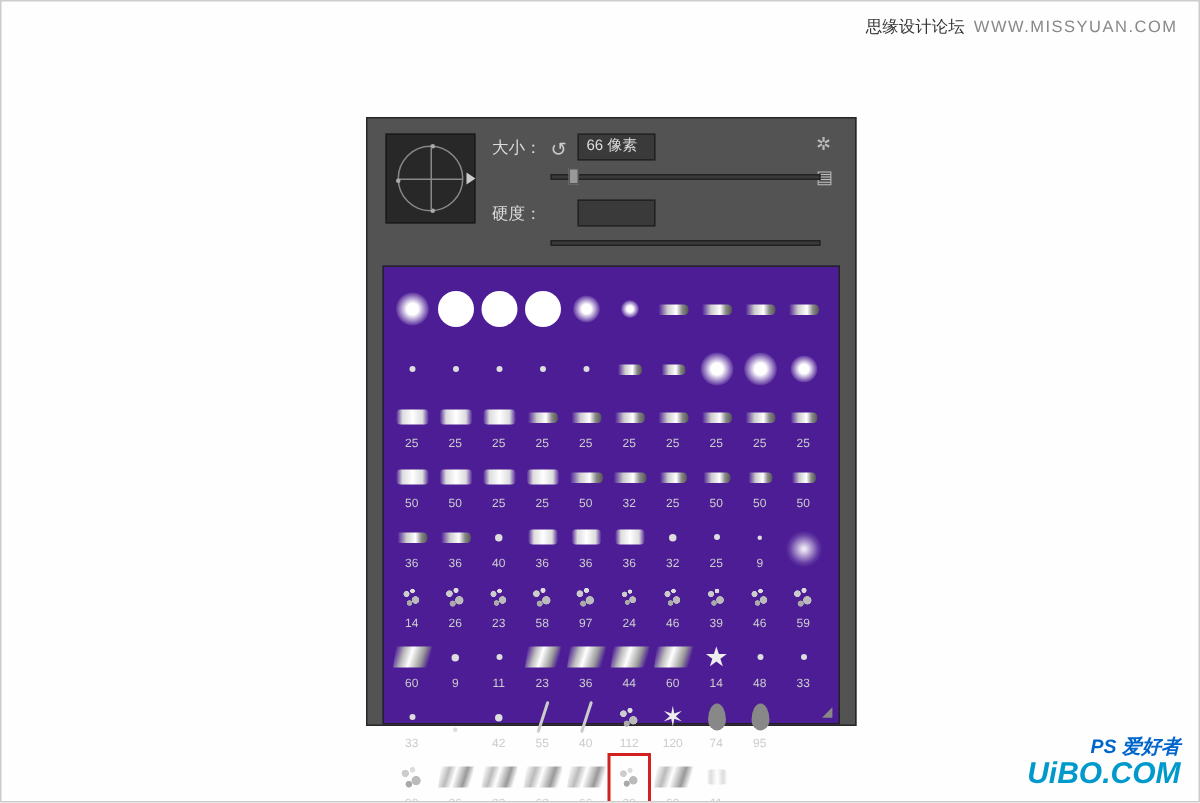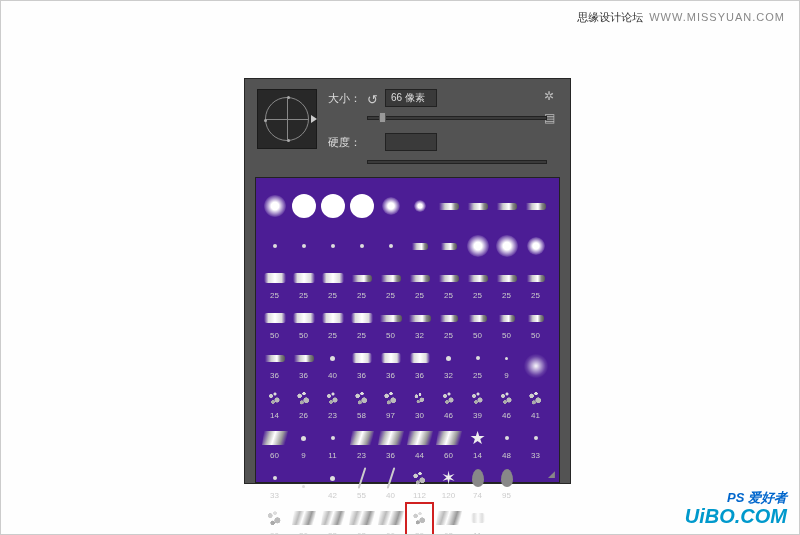--- a/index.html
+++ b/index.html
@@ -424,21 +424,21 @@
         <div class="brush-cell">
           <div class="thumb">
             <div class="scatter" style="width: 22px; height: 22px;"></div>
           </div>
           <div class="sz">97</div>
         </div>
         <div class="brush-cell">
           <div class="thumb">
             <div class="scatter" style="width: 18px; height: 18px;"></div>
           </div>
-          <div class="sz">30</div>
+          <div class="sz">24</div>
         </div>
         <div class="brush-cell">
           <div class="thumb">
             <div class="scatter" style="width: 20px; height: 20px;"></div>
           </div>
           <div class="sz">46</div>
         </div>
         <div class="brush-cell">
           <div class="thumb">
             <div class="scatter" style="width: 20px; height: 20px;"></div>
@@ -448,21 +448,21 @@
         <div class="brush-cell">
           <div class="thumb">
             <div class="scatter" style="width: 20px; height: 20px;"></div>
           </div>
           <div class="sz">46</div>
         </div>
         <div class="brush-cell">
           <div class="thumb">
             <div class="scatter" style="width: 22px; height: 22px;"></div>
           </div>
-          <div class="sz">41</div>
+          <div class="sz">59</div>
         </div>
         <div class="brush-cell">
           <div class="thumb">
             <div class="smear" style="width: 24px; height: 24px;"></div>
           </div>
           <div class="sz">60</div>
         </div>
         <div class="brush-cell">
           <div class="thumb">
             <div class="dot" style="width: 5px; height: 5px;"></div>

